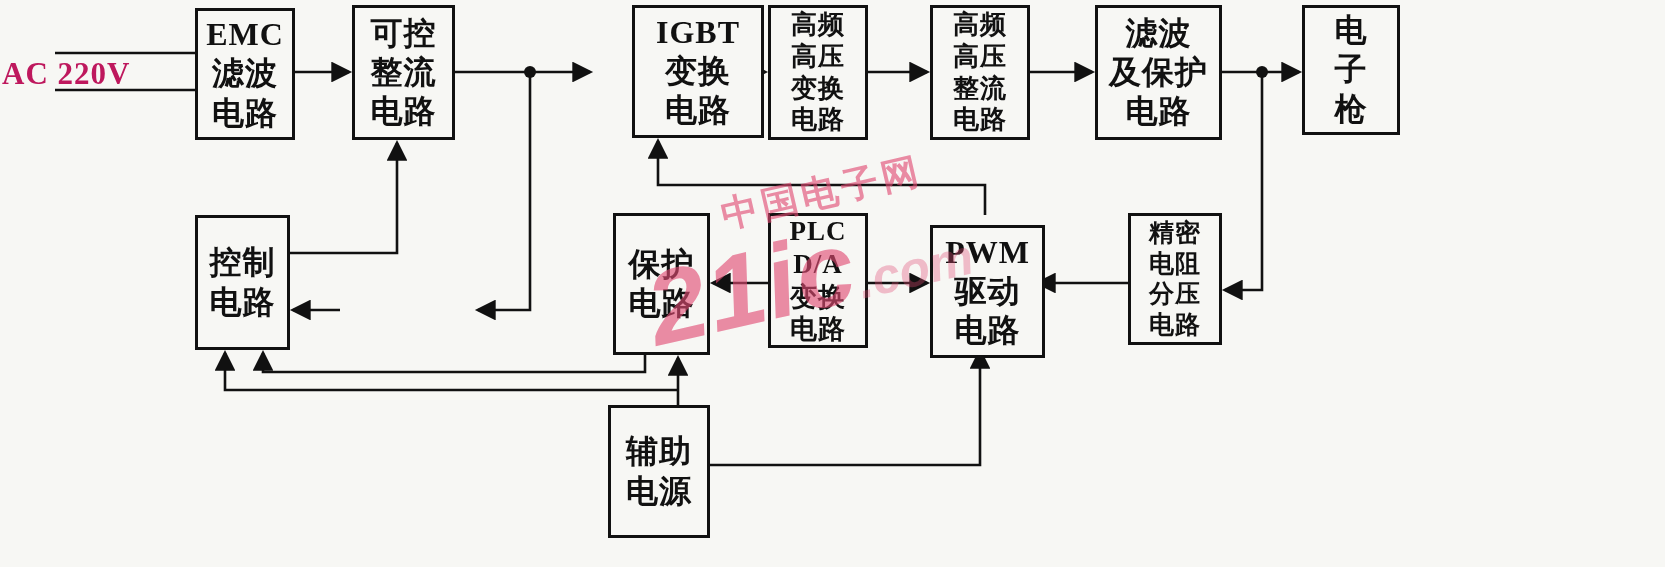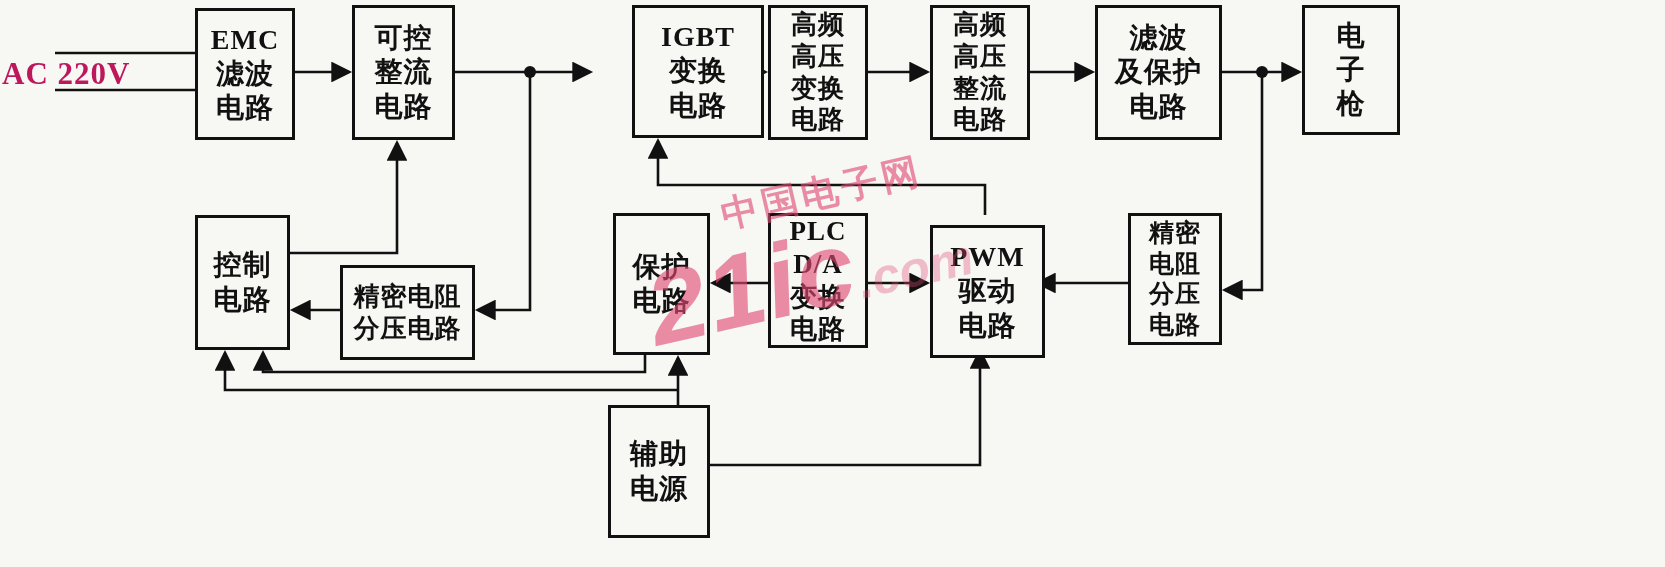--- a/index.html
+++ b/index.html
@@ -12,21 +12,21 @@
   }
   #wires{position:absolute;left:0;top:0;width:1665px;height:567px;}
   .node{
     position:absolute;
     box-sizing:border-box;
     border:3px solid #111;
     background:#f7f7f4;
     display:flex;align-items:center;justify-content:center;
     text-align:center;
     white-space:pre-line;
-    font-size:28px;font-weight:700;color:#111;
+    font-size:32px;font-weight:700;color:#111;
     line-height:1.22;
     letter-spacing:1px;
   }
   .src-label{
     position:absolute;
     font-size:31px;font-weight:700;color:#be185d;
     letter-spacing:1px;
   }
   #watermark{
     position:absolute;left:640px;top:170px;width:360px;
@@ -112,22 +112,20 @@
 电路</div>
   <div class="node" style="left:1095px;top:5px;width:127px;height:135px;">滤波
 及保护
 电路</div>
   <div class="node" style="left:1302px;top:5px;width:98px;height:130px;">电
 子
 枪</div>
 
   <div class="node" style="left:195px;top:215px;width:95px;height:135px;">控制
 电路</div>
-  <div class="node" style="left:340px;top:265px;width:135px;height:95px;font-size:26px;">精密电阻
-分压电路</div>
   <div class="node" style="left:613px;top:213px;width:97px;height:142px;">保护
 电路</div>
   <div class="node" style="left:768px;top:213px;width:100px;height:135px;font-size:27px;">PLC
 D/A
 变换
 电路</div>
   <div class="node" style="left:930px;top:225px;width:115px;height:133px;">PWM
 驱动
 电路</div>
   <div class="node" style="left:1128px;top:213px;width:94px;height:132px;font-size:25px;">精密

